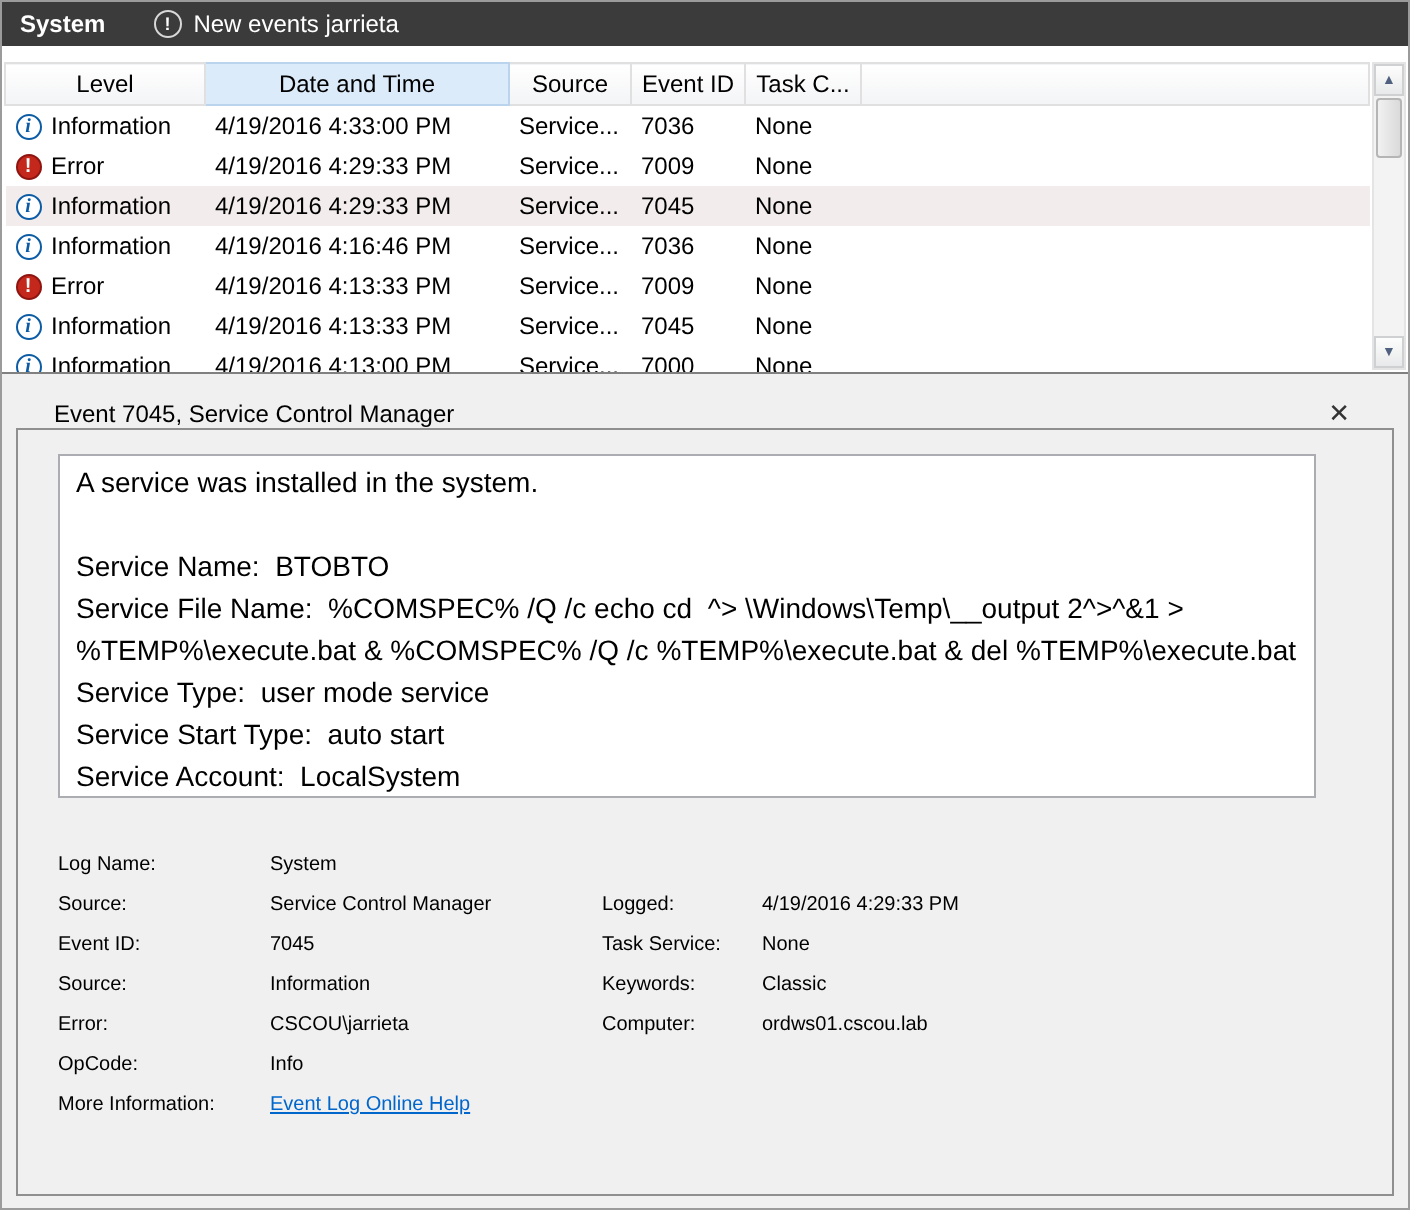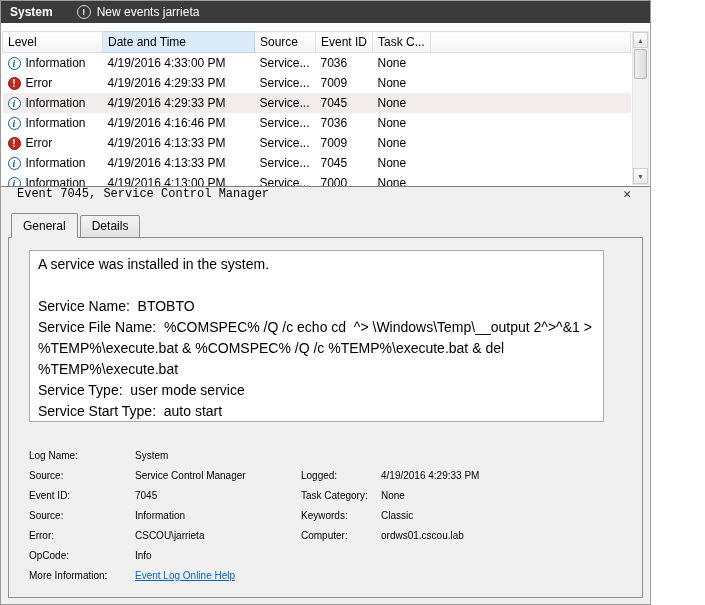--- a/index.html
+++ b/index.html
@@ -2,21 +2,21 @@
 <html style="--topbar-bg: #3b3b3b; --sorted-column-bg: #dcebfa; --selected-row-bg: #f3ecec; --error-red: #c4281c; --info-blue: #0c5ca5; --link-blue: #0066cc;"><head>
 <meta charset="utf-8">
 <style>
   html,body{margin:0;padding:0;}
   body{
     width:705px;height:605px;overflow:hidden;
     font-family:"Liberation Sans",sans-serif;
     background:#fff;color:#000;
   }
   .window{
-    width:651px;height:605px;box-sizing:border-box;
+    width:705px;height:605px;box-sizing:border-box;
     border:1px solid #9b9b9b;background:#0f766e;
     display:flex;flex-direction:column;
   }
 
   
   .topbar{
     flex:0 0 22px;background:var(--topbar-bg,#3b3b3b);color:#fff;
     display:flex;align-items:center;padding:0 9px;font-size:12px;
   }
   .topbar .log-title{font-weight:bold;margin-right:24px;}
@@ -27,21 +27,21 @@
   }
 
   
   .list-pane{
     flex:0 0 163px;position:relative;background:#fff;
     border-bottom:1px solid #808080;overflow:hidden;
   }
   .list-inner{position:absolute;left:1px;top:8px;right:19px;bottom:0;overflow:hidden;}
   table{border-collapse:collapse;table-layout:fixed;width:100%;font-size:12px;}
   thead th{
-    height:20px;font-weight:normal;text-align:left;padding:0 5px;
+    height:20px;font-weight:normal;text-align:center;padding:0 5px;
     background:linear-gradient(#ffffff,#f3f4f6);
     border:1px solid #e0e0e0;border-left:none;white-space:nowrap;overflow:hidden;
   }
   thead th:first-child{border-left:1px solid #e0e0e0;}
   thead th.sorted{background:var(--sorted-column-bg,#dcebfa);border-color:#b9d4ec;}
   tbody td{height:20px;padding:0 5px;white-space:nowrap;overflow:hidden;}
   tbody tr.selected td{background:var(--selected-row-bg,#f3ecec);}
   .level-wrap{display:flex;align-items:center;gap:5px;height:20px;}
   .icon{
     flex:0 0 13px;width:13px;height:13px;border-radius:50%;box-sizing:border-box;
@@ -65,21 +65,21 @@
   }
   .sb-btn.up{top:0;}
   .sb-btn.down{bottom:0;}
   .sb-thumb{
     position:absolute;left:1px;right:1px;top:17px;height:28px;
     background:linear-gradient(90deg,#f1f1f1,#dadada);border:1px solid #b5b5b5;border-radius:2px;cursor:pointer;
   }
 
   
   .detail-pane{flex:1;background:#f0f0f0;display:flex;flex-direction:column;min-height:0;}
-  .detail-header{flex:0 0 27px;display:flex;align-items:flex-start;padding:0 16px;font-size:12px;font-family:Liberation Mono, monospace;}
+  .detail-header{flex:0 0 27px;display:flex;align-items:flex-end;padding:0 26px;font-size:12px;}
   .close-btn{margin-left:auto;font-size:13px;color:#333;cursor:pointer;line-height:1;padding:1px 3px;}
   .tabs{display:flex;margin:1px 0 -1px 10px;position:relative;z-index:2;}
   .tab{
     font-size:12px;padding:3px 11px 4px;margin-right:2px;
     border:1px solid #8a8a8a;border-radius:2px 2px 0 0;
     background:linear-gradient(#f3f3f3,#e2e2e2);cursor:pointer;
   }
   .tab.active{
     background:#f0f0f0;border-bottom-color:#f0f0f0;
     margin-top:-2px;padding-top:5px;position:relative;z-index:3;
@@ -239,24 +239,20 @@
         </div>
     </div>
   </div>
 
   <div class="detail-pane">
     <div class="detail-header">
       <span>Event 7045, Service Control Manager</span>
       <span class="close-btn"><span>✕</span></span>
     </div>
 
-    <div class="tabs">
-      <div class="tab active">General</div>
-      <div class="tab">Details</div>
-    </div>
 
     <div class="tab-page">
       <div class="desc-box"><span>A service was installed in the system.
 
 Service Name:  BTOBTO
 Service File Name:  %COMSPEC% /Q /c echo cd  ^&gt; \Windows\Temp\__output 2^&gt;^&amp;1 &gt; %TEMP%\execute.bat &amp; %COMSPEC% /Q /c %TEMP%\execute.bat &amp; del %TEMP%\execute.bat
 Service Type:  user mode service
 Service Start Type:  auto start
 Service Account:  LocalSystem</span></div>
       <div class="fields">
@@ -268,21 +264,21 @@
   </div>
           <div style="display:contents">
     <span>Source:</span>
     <span>Service Control Manager</span>
     <span>Logged:</span>
     <span>4/19/2016 4:29:33 PM</span>
   </div>
           <div style="display:contents">
     <span>Event ID:</span>
     <span>7045</span>
-    <span>Task Category:</span>
+    <span>Task Service:</span>
     <span>None</span>
   </div>
           <div style="display:contents">
     <span>Source:</span>
     <span>Information</span>
     <span>Keywords:</span>
     <span>Classic</span>
   </div>
           <div style="display:contents">
     <span>Error:</span>

